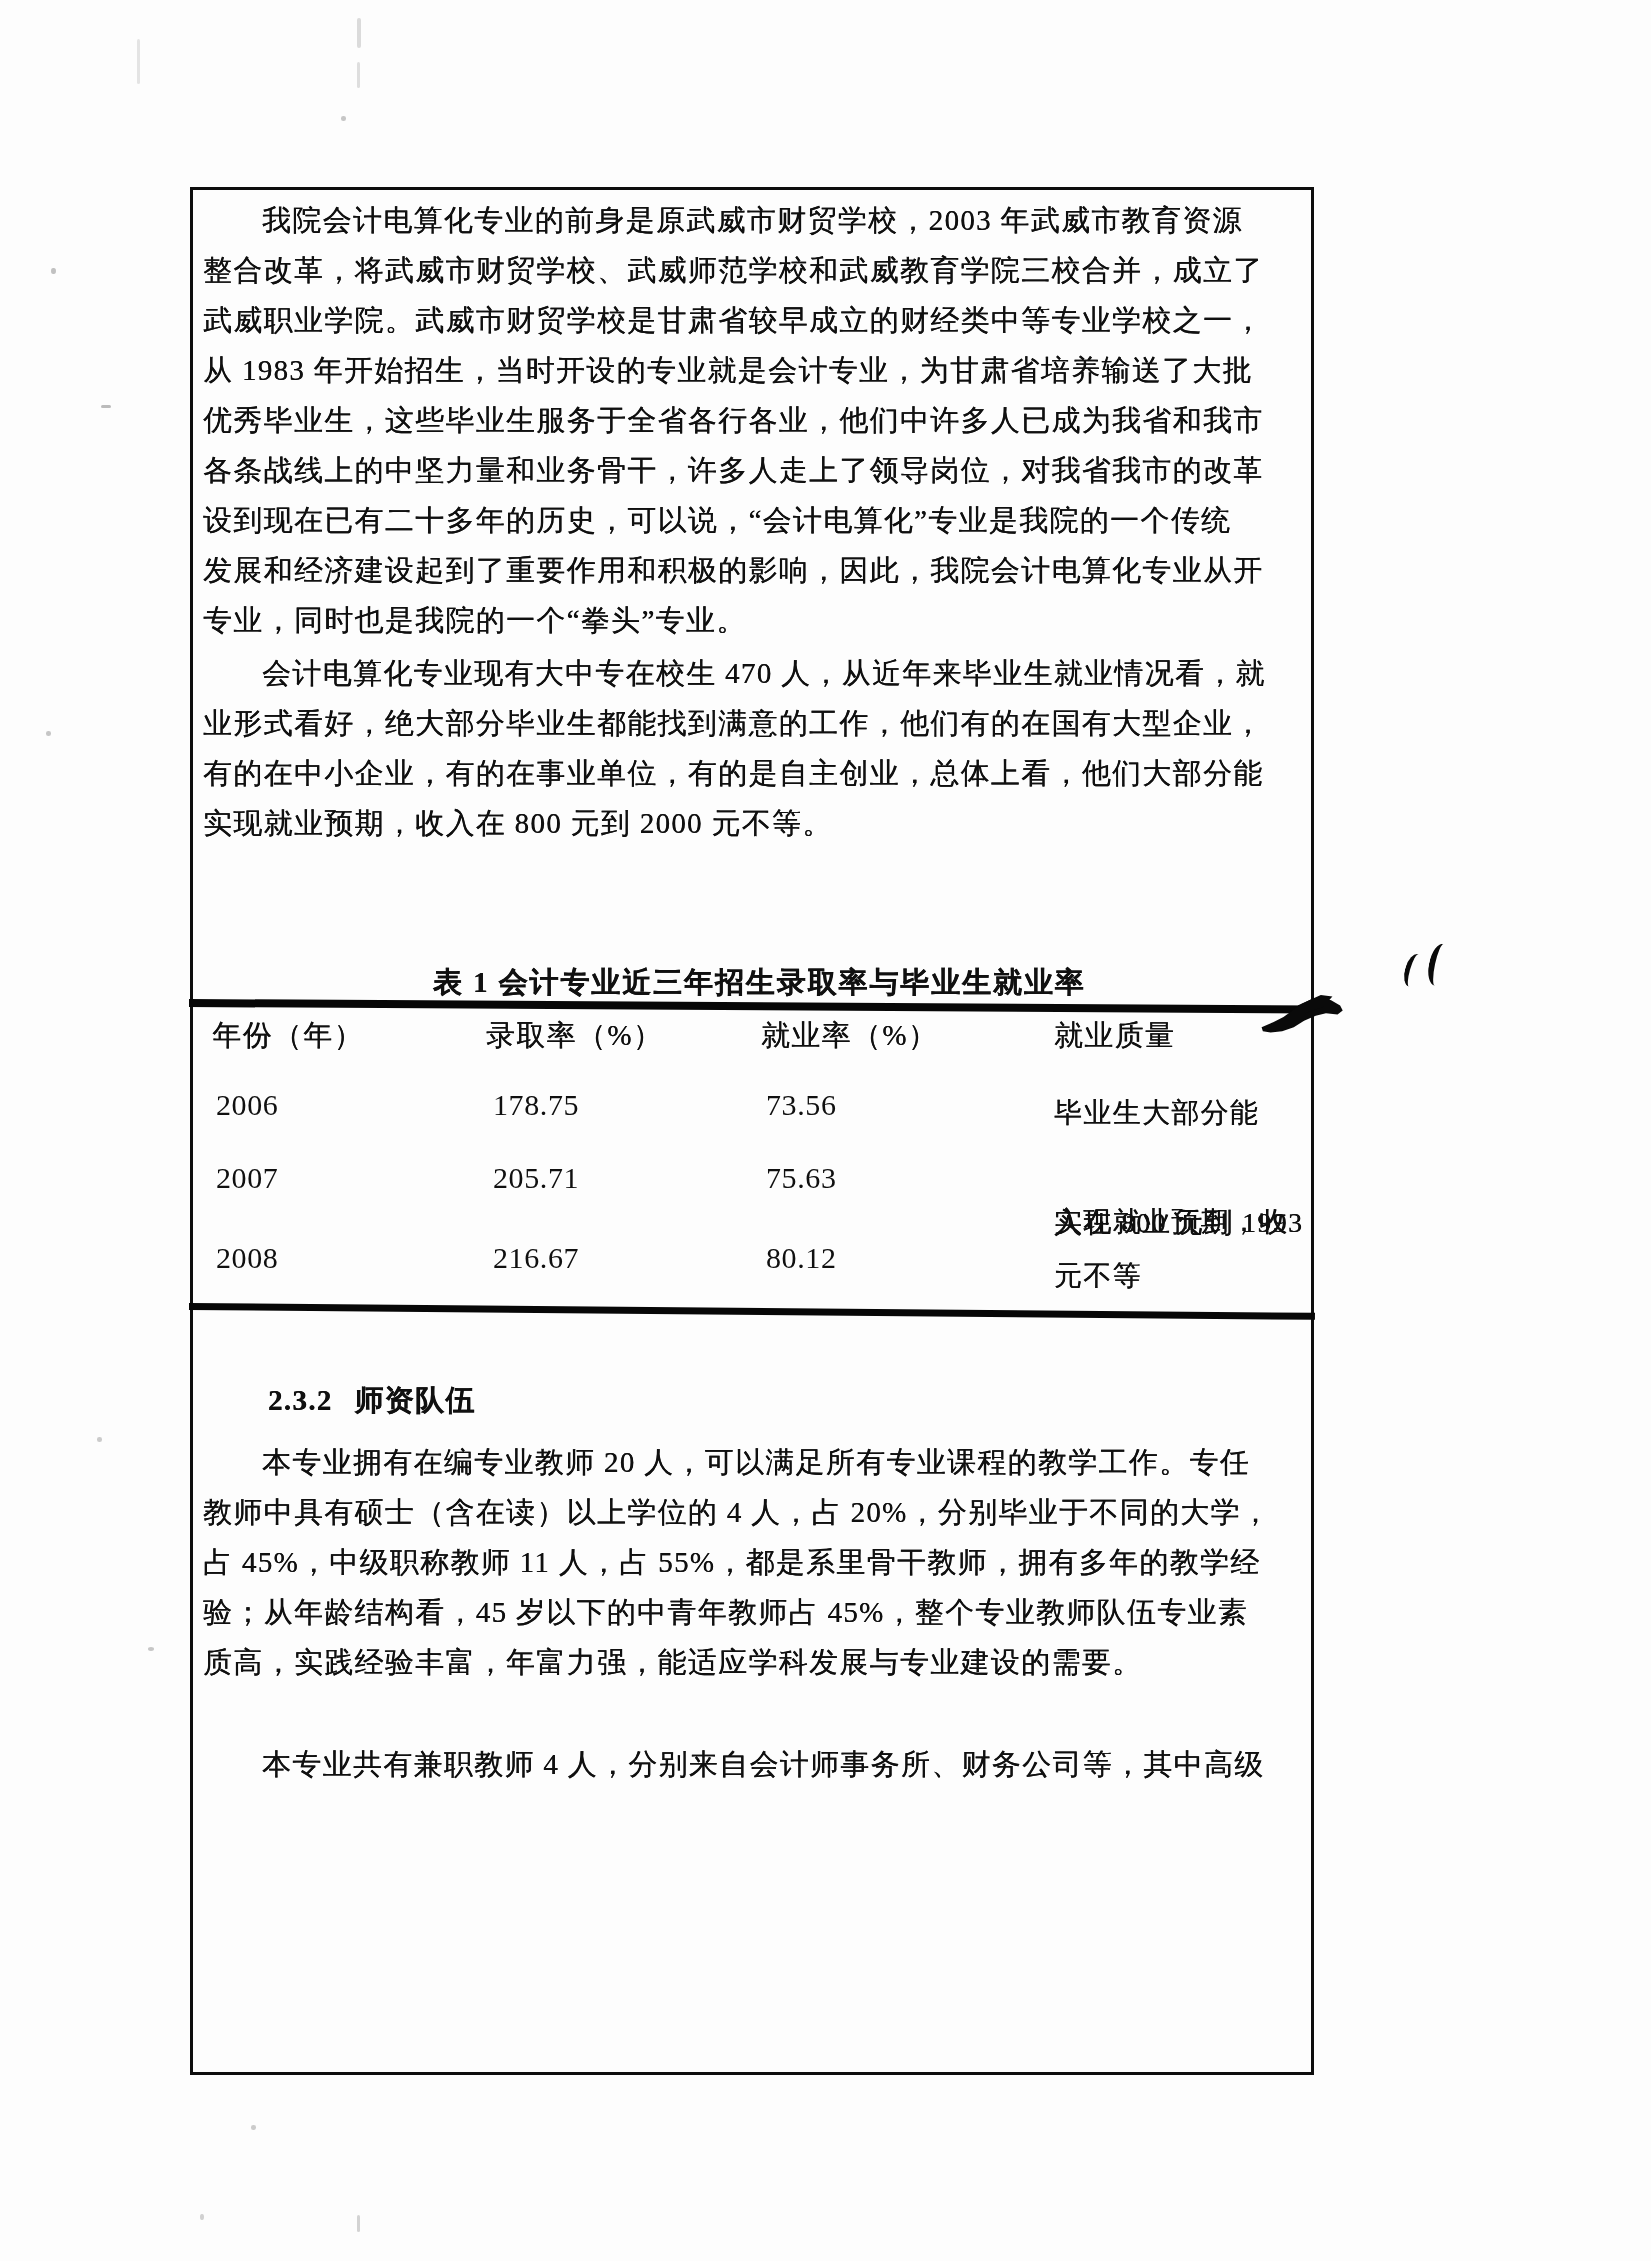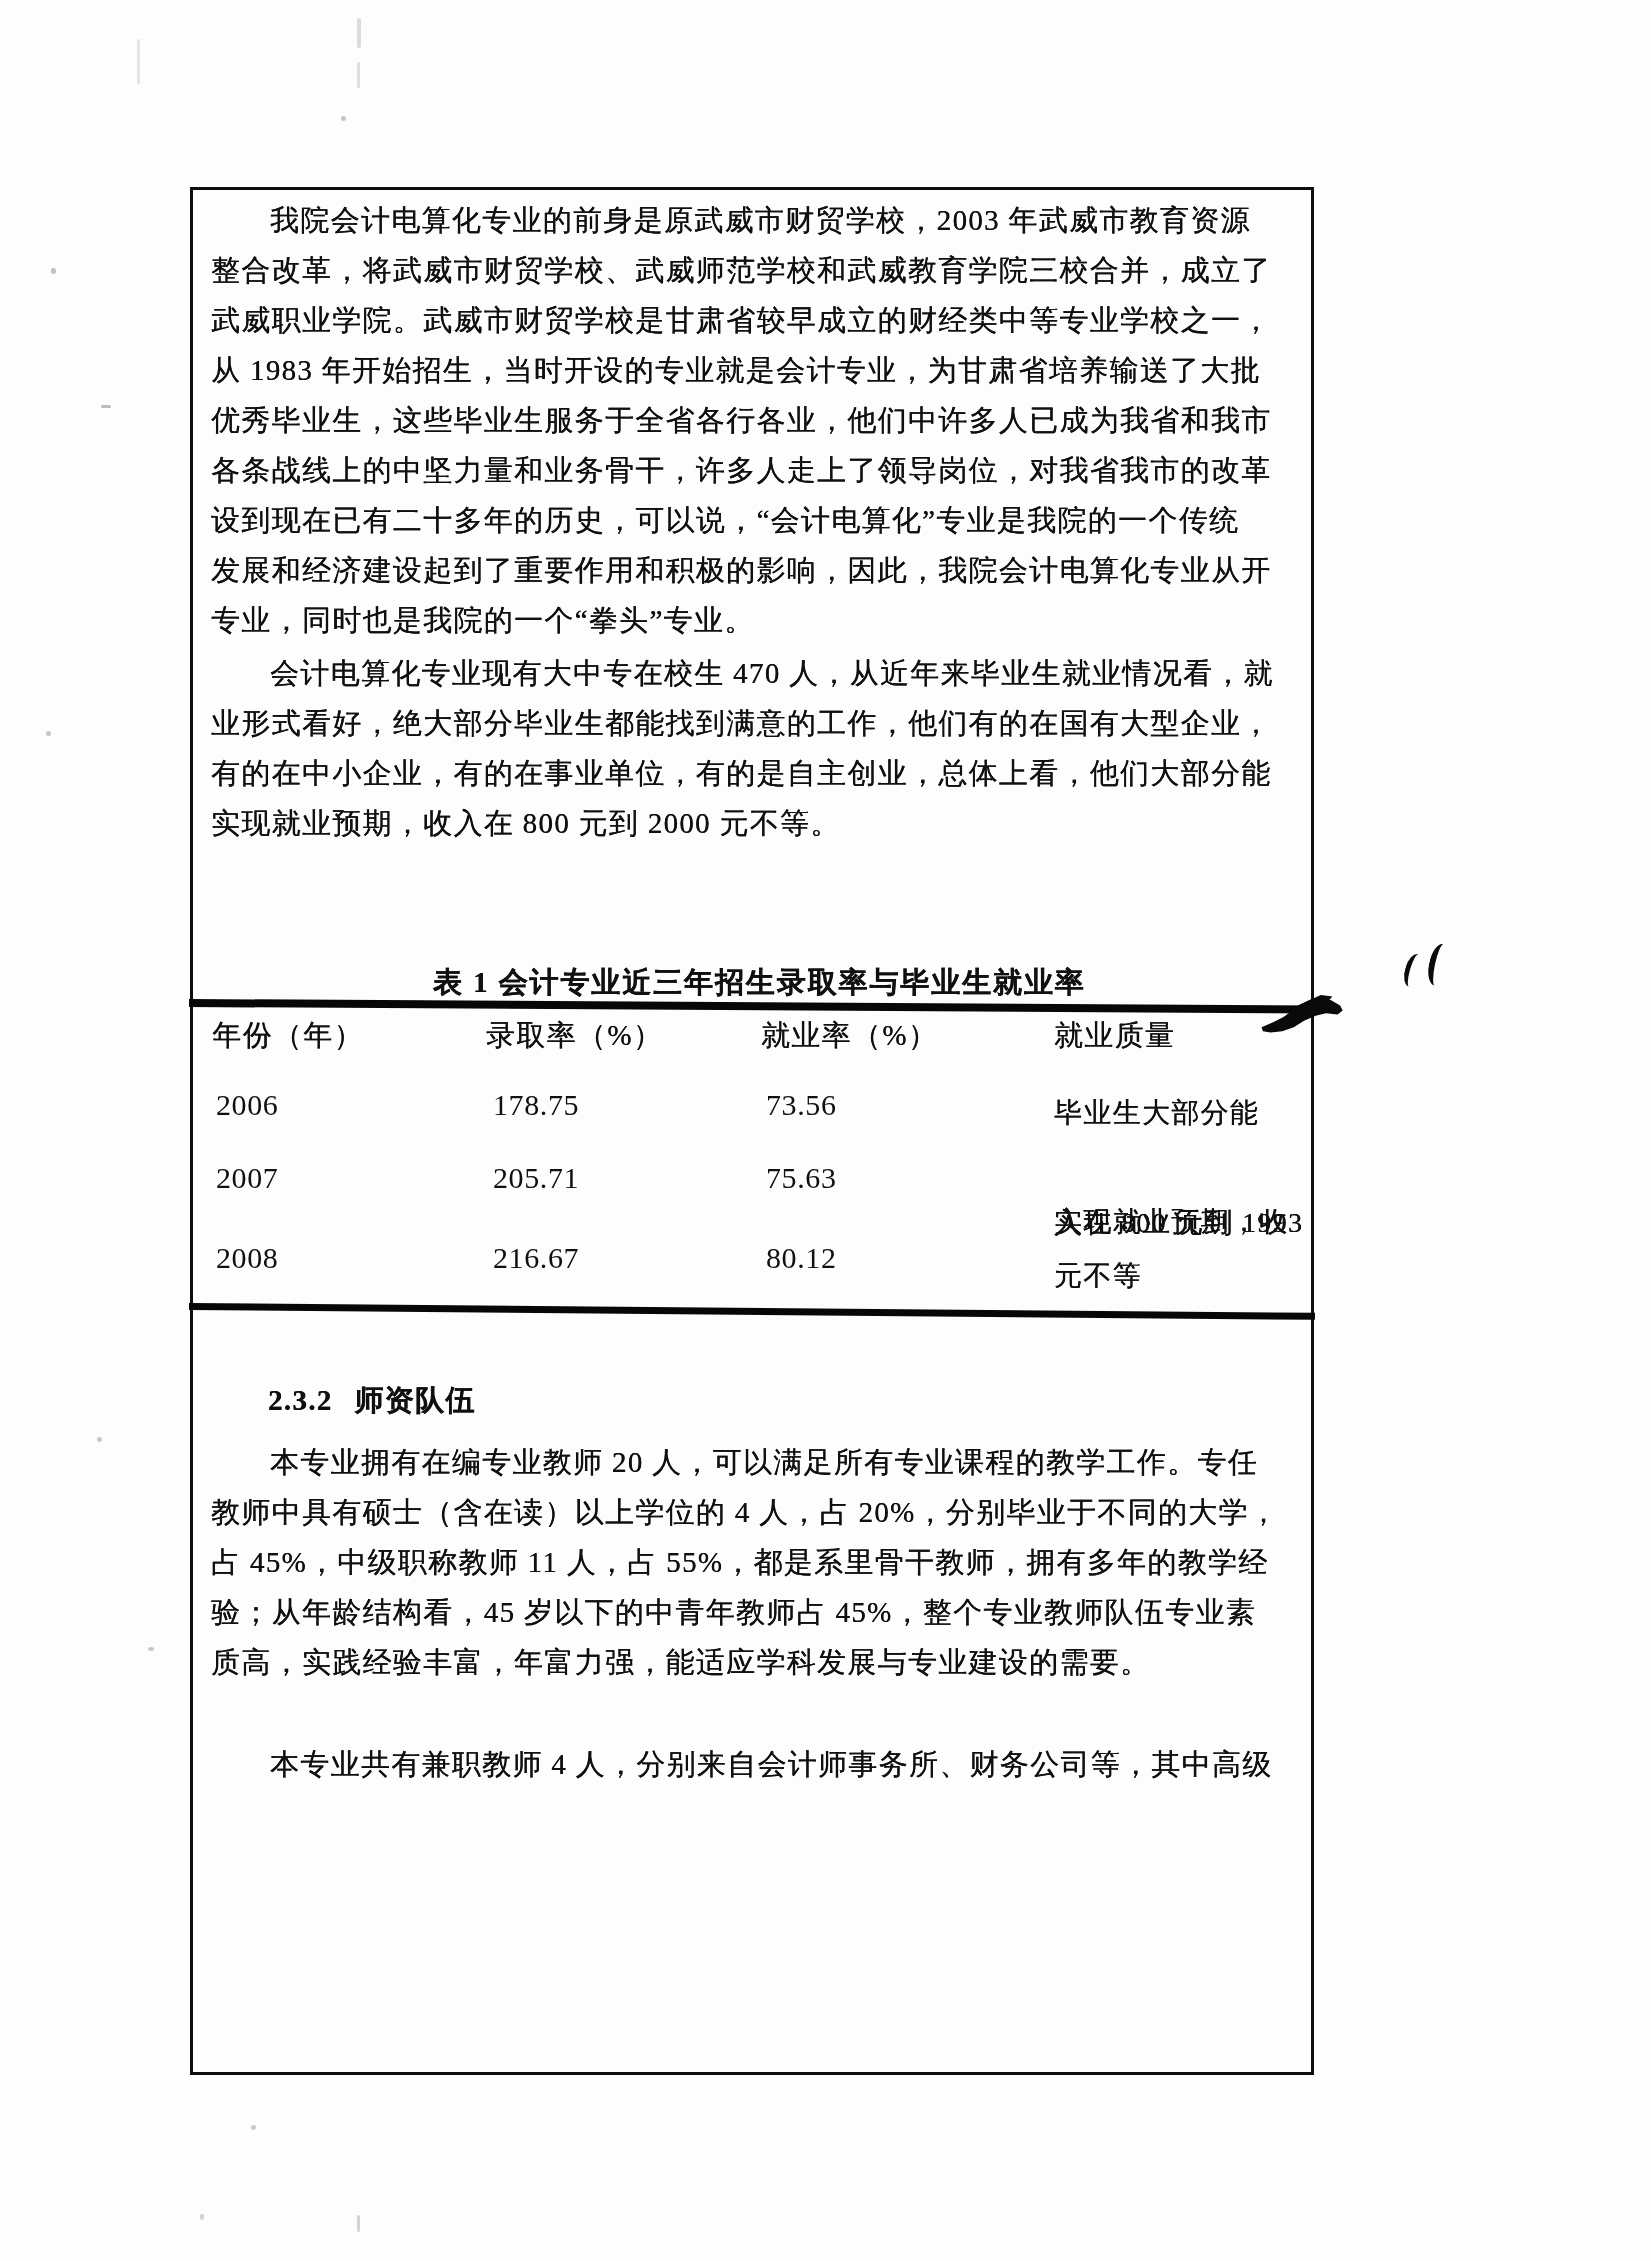--- a/index.html
+++ b/index.html
@@ -12,21 +12,21 @@
     font-family:"Liberation Serif","DejaVu Serif",serif;
     color:#101010;
   }
   .content-box{
     position:absolute;
     left:190px;top:187px;
     width:1118px;height:1882px;
     border:3.9px solid #0d0d0d;
     background:transparent;
   }
-  .para{position:absolute;left:16px;width:1350px;padding:0 2px;box-sizing:border-box;}
+  .para{position:absolute;left:8px;width:1350px;padding:0 2px;box-sizing:border-box;}
   .tline{
     height:50px;line-height:50px;
     font-size:29px;letter-spacing:1.3px;
     white-space:nowrap;
     text-shadow:0.3px 0 0 currentColor;
   }
   .indent{padding-left:59px;}
   .p1{top:5.2px;}
   .p2{top:458px;}
   .p3{top:1247px;}

